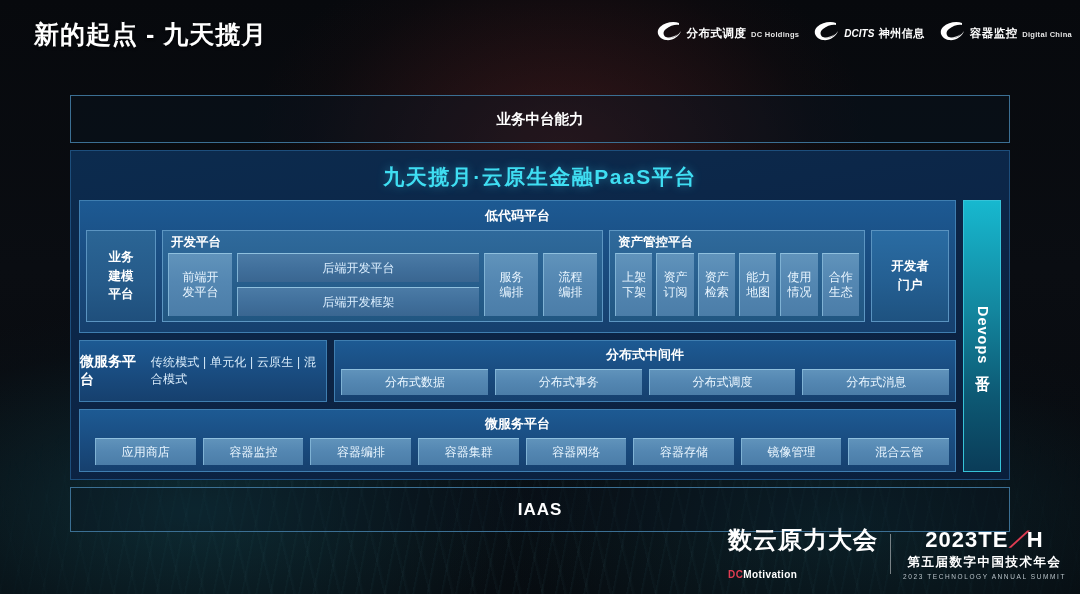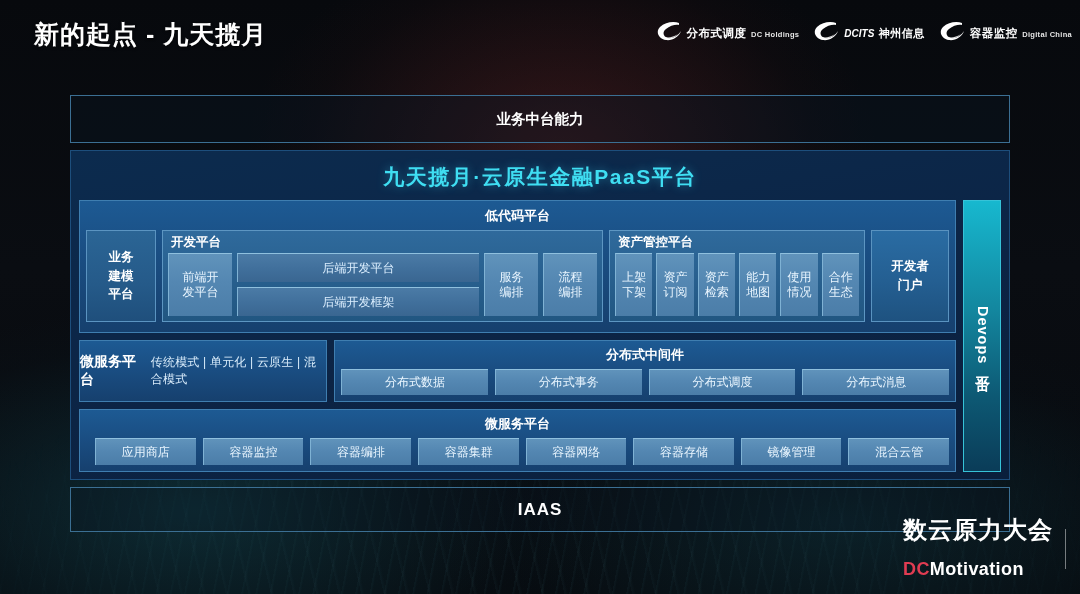--- a/index.html
+++ b/index.html
@@ -199,21 +199,21 @@
   #footer-brand {
     position: absolute; right: 14px; bottom: 14px;
     display: flex; align-items: center; gap: 12px;
   }
   #brand-left { display: flex; flex-direction: column; align-items: flex-start; }
   #brand-cn {
     font-size: 24px; font-weight: bold; color: #fff; letter-spacing: 1px;
     line-height: 1; white-space: nowrap;
   }
   #brand-en {
-    font-size: 18px; font-weight: bold; letter-spacing: .4px; margin-top: 17px;
+    font-size: 10px; font-weight: bold; letter-spacing: .4px; margin-top: 17px;
     white-space: nowrap;
   }
   #brand-en .dc { color: #e03c52; }
   #brand-en .rest { color: #ffffff; }
   #brand-div { width: 1px; height: 40px; background: rgba(255,255,255,0.45); }
   #brand-right { display: flex; flex-direction: column; align-items: center; }
   #tech-line {
     font-size: 22px; font-weight: bold; color: #fff; letter-spacing: 1px; line-height: 1;
     display: flex; align-items: center; white-space: nowrap;
   }
@@ -366,13 +366,23 @@
 </div>
 
 <div id="footer-brand">
   <div id="brand-left">
     <div id="brand-cn">数云原力大会</div>
     <div id="brand-en">
       <span class="dc">DC</span><span class="rest">Motivation</span>
     </div>
   </div>
   <div id="brand-div"></div>
+  <div id="brand-right">
+    <div id="tech-line">
+      <span>2023</span>
+        <span>TE</span>
+        <span class="swirl">⟋</span>
+        <span>H</span>
+    </div>
+    <div id="tech-cn">第五届数字中国技术年会</div>
+    <div id="tech-en">2023 TECHNOLOGY ANNUAL SUMMIT</div>
+  </div>
 </div>
 
 </body></html>

